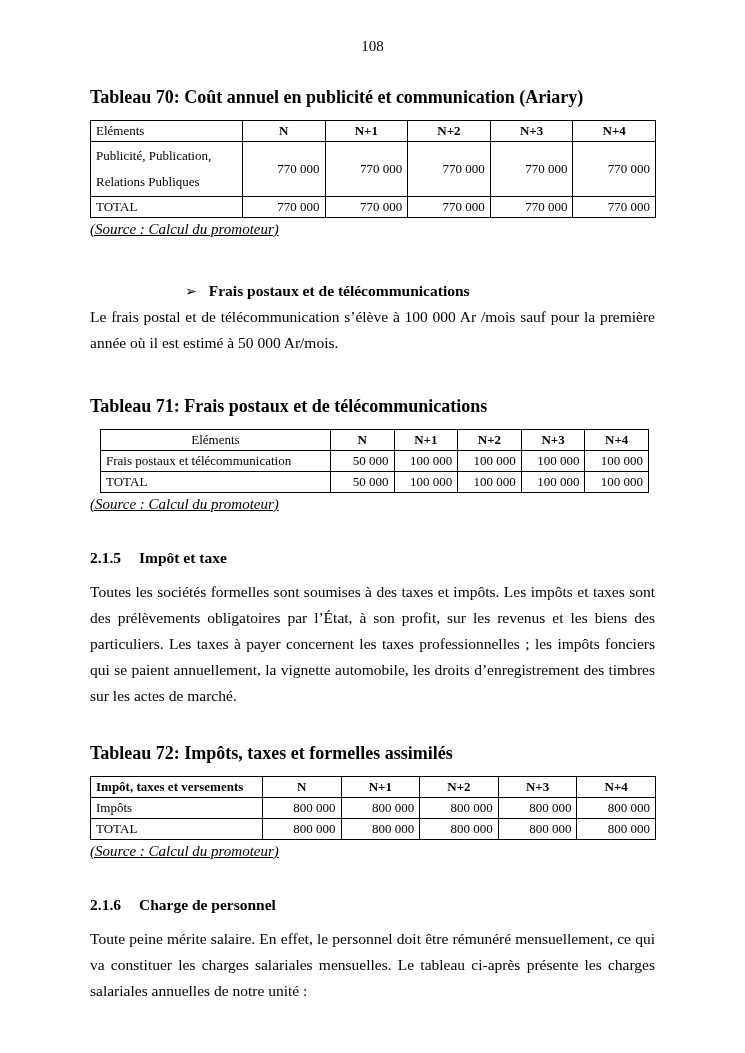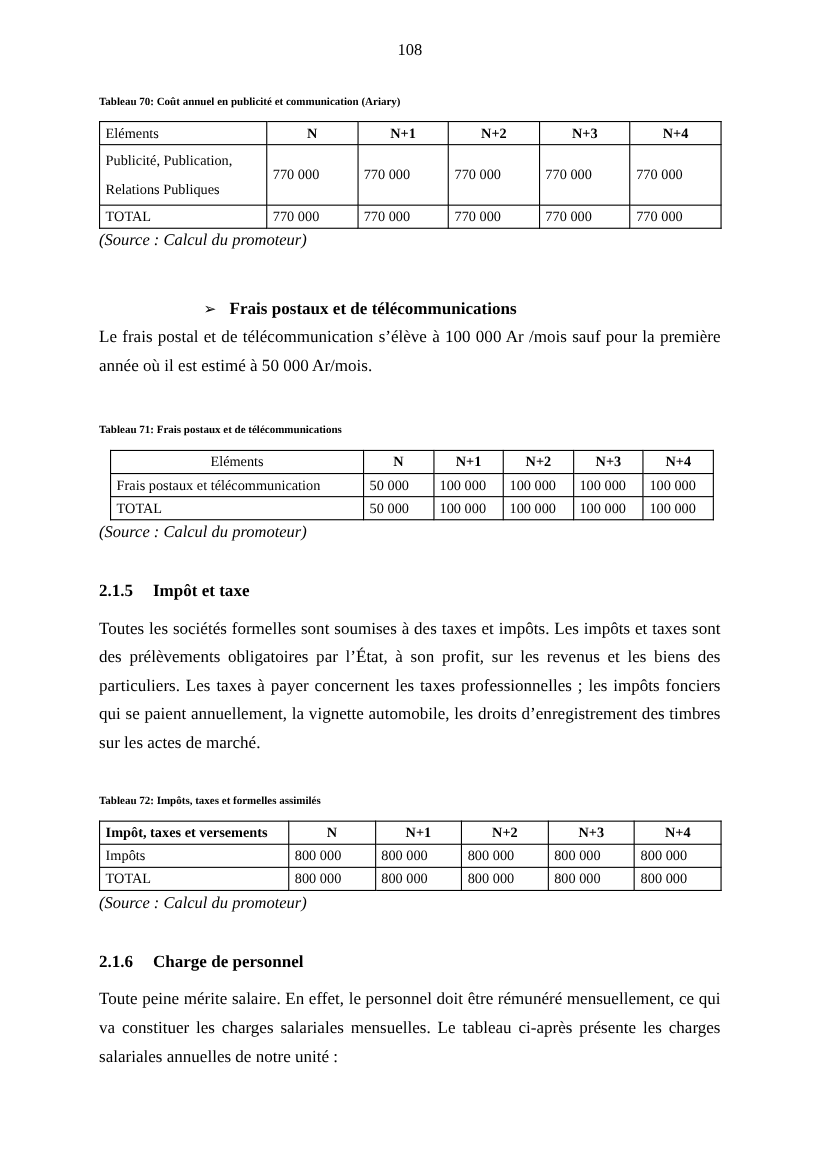--- a/index.html
+++ b/index.html
@@ -7,35 +7,35 @@
   body {
     width: 745px; height: 1053px;
     font-family: "Liberation Serif", serif;
     color: #000;
     overflow: hidden;
   }
   .page { width: 745px; height: 1053px; padding: 38px 90px 16px 90px; }
 
   .page-number { text-align: center; font-size: 15px; margin-bottom: 32px; }
 
-  .tbl-title { font-size: 10px; font-weight: bold; margin: 0 0 12px 0; }
+  .tbl-title { font-size: 18px; font-weight: bold; margin: 0 0 12px 0; }
 
   table { border-collapse: collapse; font-size: 13px; table-layout: fixed; }
   th, td { border: 1px solid #000; padding: 1px 5px; vertical-align: middle; overflow: hidden; }
   th { font-weight: bold; text-align: center; }
   th.left { text-align: left; font-weight: normal; }
   th.left-bold { text-align: left; font-weight: bold; }
-  td.num { text-align: left; margin-top: 28px; }
+  td.num { text-align: right; margin-top: 28px; }
   td.multiline { white-space: pre-line; line-height: 26px; }
   .t70 { width: 565px; }
   .t71 { width: 548px; margin-left: 10px; }
   .t72 { width: 565px; }
   .t70 th, .t70 td, .t71 th, .t71 td, .t72 th, .t72 td { height: 21px; }
 
-  .source { font-style: italic; font-size: 15px; margin: 3px 0 0 0; }
+  .source { font-style: italic; font-size: 15px; margin: 3px 0 0 0; text-decoration: underline; }
 
   .bullet-line { margin: 44px 0 4px 95px; font-size: 15.5px; }
   .bullet-line .arrow { margin-right: 12px; font-size: 14px; }
   .bullet-line .bl-title { font-weight: bold; }
 
   p.body { font-size: 15.5px; line-height: 26px; text-align: justify; margin: 0; }
 
   .section-heading { text-align: left; font-weight: bold; font-size: 15.5px; margin: 36px 0 12px 0; }
   .section-heading .shnum { margin-right: 18px; }
   .gap-md { height: 34px; }

